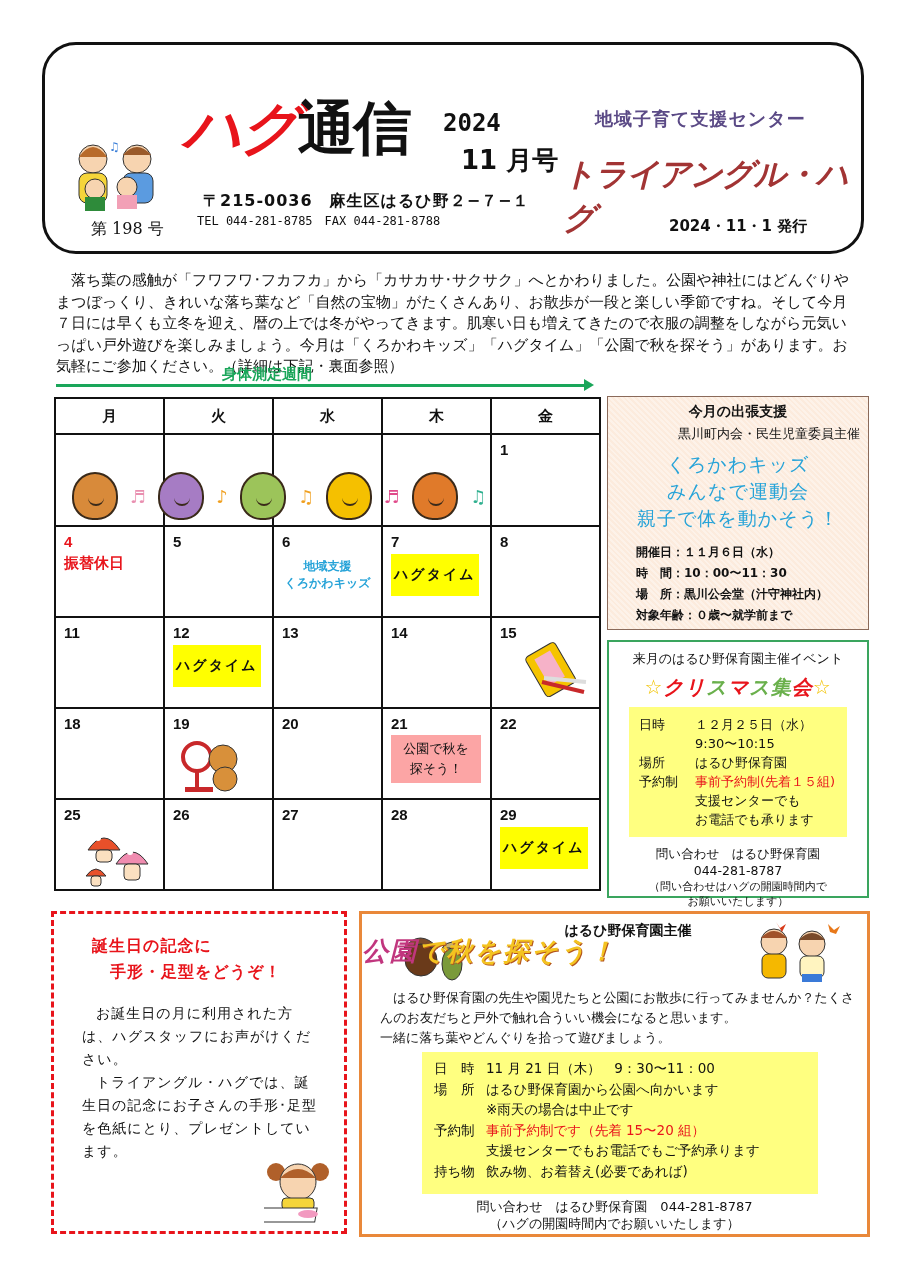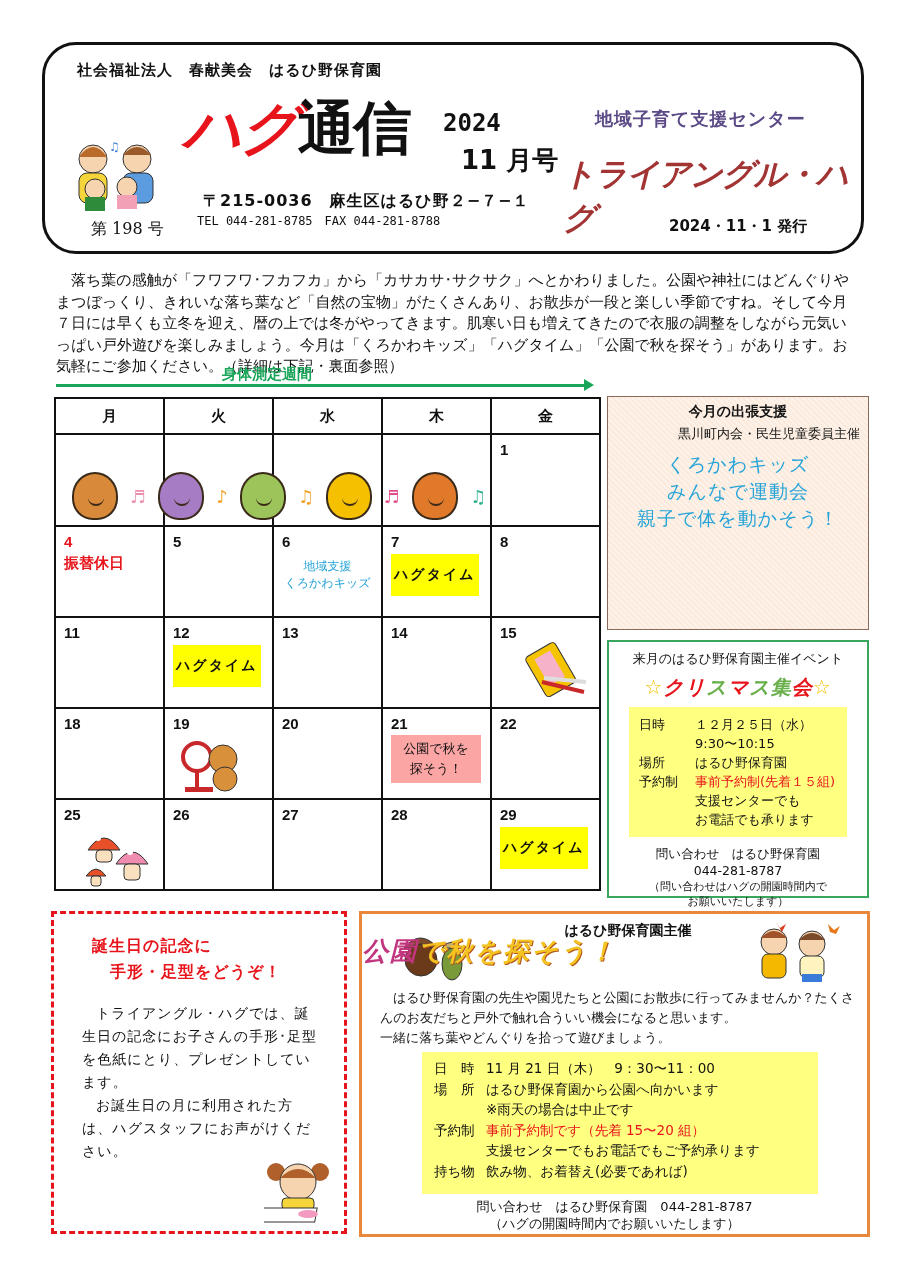--- a/index.html
+++ b/index.html
@@ -28,21 +28,21 @@
   
   .cal { position: absolute; left: 54px; top: 397px; border-collapse: collapse; }
   .cal td, .cal th { border: 2px solid #111; width: 109px; vertical-align: top; position: relative; }
   .cal th { height: 36px; font-size: 15px; font-weight: bold; text-align: center; vertical-align: middle; }
   .cal tr.row1 td { height: 92px; }
   .cal tr.rowN td { height: 91px; }
   .cal .num { display: block; font-size: 15px; font-weight: bold; margin: 6px 0 0 8px; font-family: "Liberation Sans", sans-serif; }
   .cal .num.red { color: #e8141b; }
   .hol { color: #e8141b; font-weight: bold; font-size: 15px; margin: 4px 0 0 8px; display: block; }
   .hug-time { background: #ffff00; font-weight: bold; font-size: 14px; padding: 12px 3px; margin: 4px 0 0 8px; display: inline-block; letter-spacing: 2px; }
-  .local { color: #26a3d8; font-size: 12px; font-weight: normal; text-align: center; margin-top: 8px; line-height: 17px; }
+  .local { color: #26a3d8; font-size: 12px; font-weight: bold; text-align: center; margin-top: 8px; line-height: 17px; }
   .park-event { position: absolute; left: 8px; top: 26px; width: 90px; height: 48px; background: #fca5a5; font-size: 13px; text-align: center; line-height: 20px; padding-top: 4px; }
   .measure-label { position: absolute; left: 222px; top: 365px; font-size: 15px; font-weight: bold; color: #1aa65a; z-index: 3; }
   .measure-arrow { position: absolute; left: 56px; top: 384px; width: 532px; height: 3px; background: #1aa65a; z-index: 3; }
   .measure-arrow::after { content: ""; position: absolute; right: -6px; top: -5px; border-left: 10px solid #1aa65a; border-top: 6px solid transparent; border-bottom: 6px solid transparent; }
   .acorn-band { position: absolute; left: 72px; top: 466px; width: 420px; height: 60px; z-index: 2; display: flex; align-items: center; gap: 12px; }
   .char { width: 46px; height: 48px; border-radius: 50% 50% 45% 45%; border: 2px solid #3a2a1a; position: relative; }
   .char .face { position: absolute; left: 14px; top: 24px; width: 16px; height: 8px; border-bottom: 2px solid #3a2a1a; border-radius: 0 0 10px 10px; }
   .note { font-size: 18px; font-weight: bold; }
 
   
@@ -91,21 +91,20 @@
   .acorn-big { position: absolute; left: 38px; top: 14px; width: 70px; height: 54px; }
   .kids { position: absolute; left: 384px; top: 6px; width: 96px; height: 70px; }
   .mush { position: absolute; left: 28px; top: 26px; width: 70px; height: 62px; }
   .squirrel { position: absolute; left: 14px; top: 22px; width: 66px; height: 64px; }
   .chitose { position: absolute; left: 20px; top: 24px; width: 80px; height: 56px; }
 </style>
 </head>
 <body>
 
 <div class="header-box">
-  <div class="org">社会福祉法人　春献美会　はるひ野保育園</div>
   <svg class="illust-family" viewBox="0 0 110 82">
     <circle cx="28" cy="22" r="14" fill="#f7d4b0" stroke="#333"></circle>
     <path d="M14 20 Q28 0 42 20" fill="#b86b2b"></path>
     <rect x="14" y="36" width="28" height="30" rx="8" fill="#f5d53a" stroke="#333"></rect>
     <circle cx="72" cy="22" r="14" fill="#f7d4b0" stroke="#333"></circle>
     <path d="M58 18 Q72 2 86 18" fill="#9a5a2a"></path>
     <rect x="58" y="36" width="30" height="30" rx="8" fill="#5b9be0" stroke="#333"></rect>
     <circle cx="30" cy="52" r="10" fill="#f7d4b0" stroke="#333"></circle>
     <rect x="20" y="60" width="20" height="14" fill="#2e8b3a"></rect>
     <circle cx="62" cy="50" r="10" fill="#f7d4b0" stroke="#333"></circle>
@@ -278,20 +277,26 @@
 <div class="measure-arrow"></div>
 
 <div class="panel-kurokawa">
   <div class="pk-title">今月の出張支援</div>
   <div class="pk-sponsor">黒川町内会・民生児童委員主催</div>
   <div class="pk-headline">
     <div>くろかわキッズ</div>
     <div>みんなで運動会</div>
     <div>親子で体を動かそう！</div>
   </div>
+  <div class="pk-details">
+    <div>開催日：１１月６日（水）</div>
+    <div>時　間：10：00〜11：30</div>
+    <div>場　所：黒川公会堂（汁守神社内）</div>
+    <div>対象年齢：０歳〜就学前まで</div>
+  </div>
 </div>
 
 <div class="panel-xmas">
   <div class="px-title">来月のはるひ野保育園主催イベント</div>
   <div class="px-headline">
     <span class="star">☆</span><span class="red">クリ</span><span class="green">ス</span><span class="red">マ</span><span class="green">ス</span><span class="green">集</span><span class="red">会</span><span class="star">☆</span>
   </div>
   <div class="px-box">
     <div class="px-row">
         <span class="k">日時</span>
@@ -323,22 +328,22 @@
     <div>044-281-8787</div>
     <div class="small">（問い合わせはハグの開園時間内で</div>
     <div class="small">お願いいたします）</div>
   </div>
 </div>
 
 <div class="panel-birthday">
   <div class="pb-title1">誕生日の記念に</div>
   <div class="pb-title2">手形・足型をどうぞ！</div>
   <div class="pb-body">
+    <p>お誕生日の月に利用された方は、ハグスタッフにお声がけください。</p>
     <p>トライアングル・ハグでは、誕生日の記念にお子さんの手形･足型を色紙にとり、プレゼントしています。</p>
-    <p>お誕生日の月に利用された方は、ハグスタッフにお声がけください。</p>
   </div>
   <svg class="girl" viewBox="0 0 68 66">
     <circle cx="12" cy="14" r="9" fill="#b0602a"></circle>
     <circle cx="56" cy="14" r="9" fill="#b0602a"></circle>
     <circle cx="34" cy="24" r="18" fill="#f7d4b0" stroke="#333"></circle>
     <path d="M16 20 Q34 2 52 20" fill="#b0602a"></path>
     <rect x="18" y="40" width="32" height="12" rx="4" fill="#f5d53a" stroke="#333"></rect>
     <rect x="6" y="50" width="56" height="14" fill="#fff" stroke="#333" transform="skewX(-10)"></rect>
     <ellipse cx="44" cy="56" rx="10" ry="4" fill="#f29ac0"></ellipse>
   </svg>

